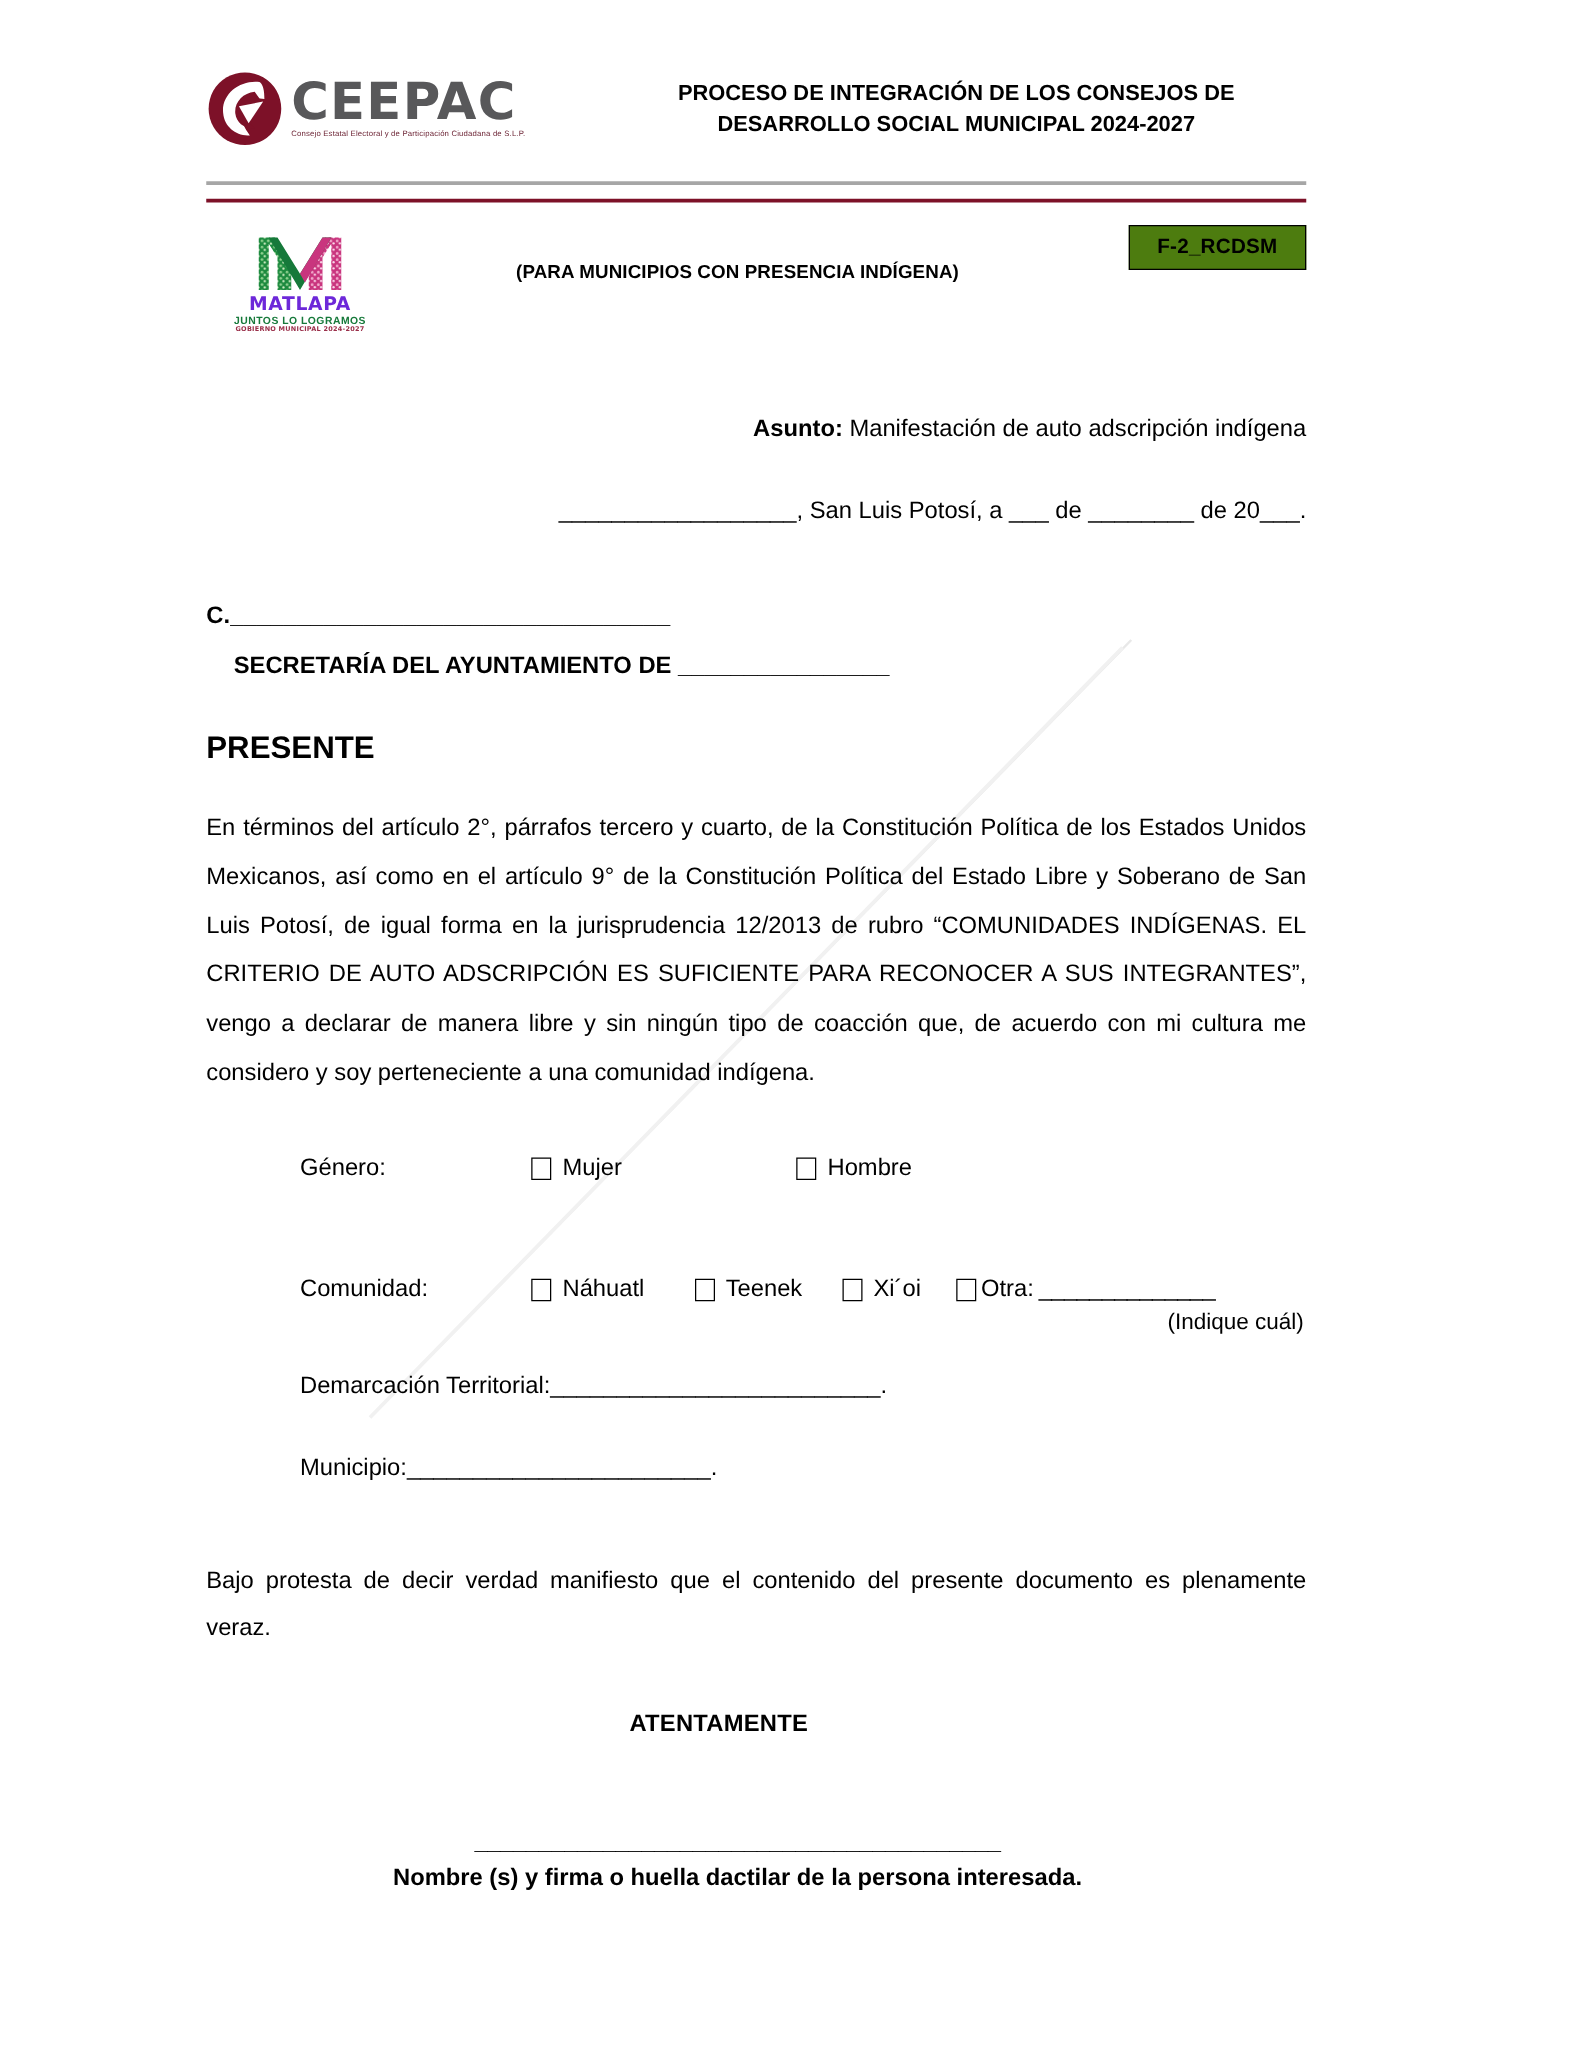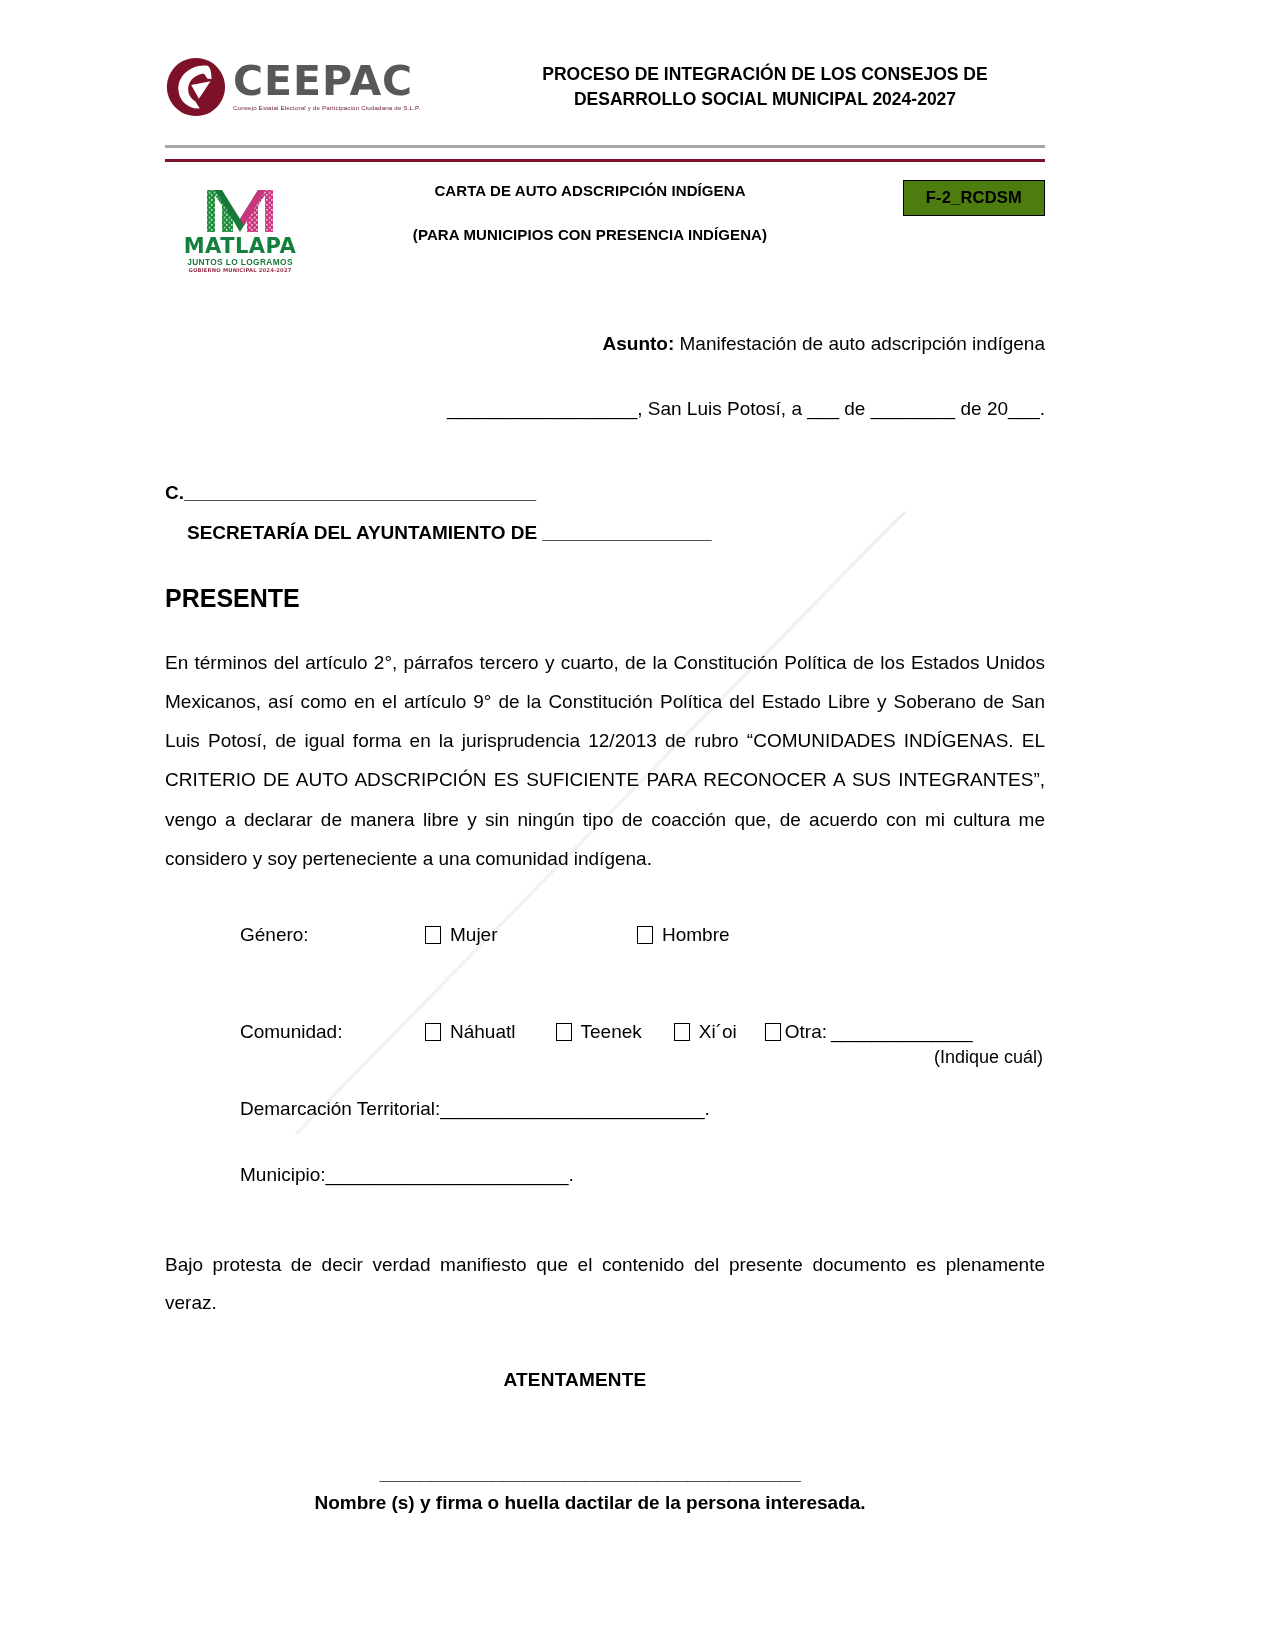--- a/index.html
+++ b/index.html
@@ -121,23 +121,23 @@
     padding-top: 14px;
   }
   .matlapa-m {
     width: 74px;
     height: 48px;
     position: relative;
   }
   .matlapa-name {
     font-family: "DejaVu Sans", sans-serif;
     font-weight: 700;
-    font-size: 21px;
+    font-size: 15px;
     letter-spacing: 0.5px;
-    color: #15803d;
+    color: #6d28d9;
     line-height: 1;
     margin-top: 2px;
   }
   .matlapa-sub {
     font-family: Liberation Sans, sans-serif;
     font-weight: 700;
     font-size: 8.3px;
     letter-spacing: 0.4px;
     color: #16793a;
     line-height: 1.1;
@@ -366,21 +366,20 @@
         <path d="M70 46 L70 4 L57 4 L44 26 L44 46 L55 46 L55 20 L62 9 L62 46 Z" fill="url(#ppat)"></path>
         <path d="M19 4 L37 33 L55 4 L62 4 L37 46 L12 4 Z" fill="#16793a"></path>
         <path d="M37 33 L55 4 L62 4 L41 40 Z" fill="#c9357e"></path>
       </svg>
       <div class="matlapa-name">MATLAPA</div>
       <div class="matlapa-sub">JUNTOS LO LOGRAMOS</div>
       <div class="matlapa-sub2">GOBIERNO MUNICIPAL 2024-2027</div>
     </div>
 
     <div class="title-center">
-      <div class="doc-title">CARTA DE AUTO ADSCRIPCIÓN INDÍGENA</div>
       <div class="doc-subtitle">(PARA MUNICIPIOS CON PRESENCIA INDÍGENA)</div>
     </div>
 
     <div class="formcode-wrap">
       <div class="formcode">F-2_RCDSM</div>
     </div>
   </div>
 
   <div class="body-area">
 

